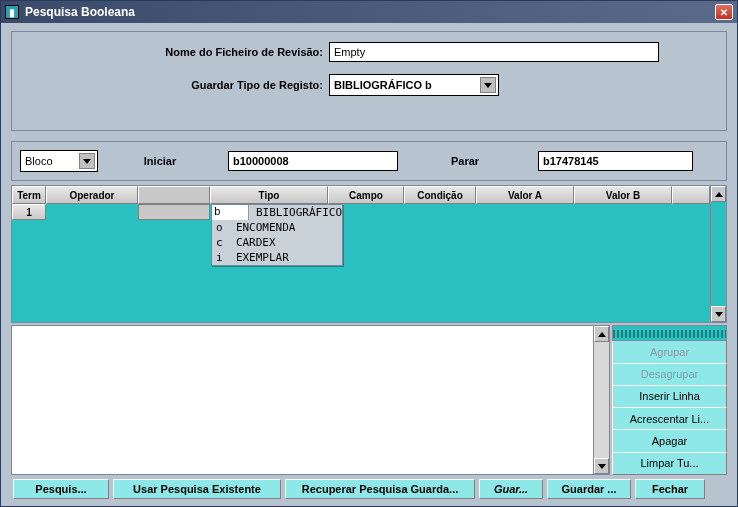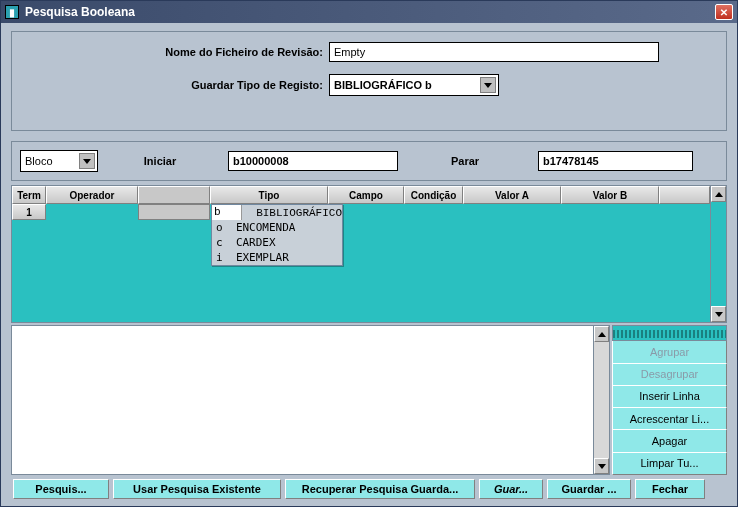--- a/index.html
+++ b/index.html
@@ -137,21 +137,21 @@
     display: flex;
     align-items: center;
     justify-content: center;
     font-size: 10px;
   }
   .w-term { width: 34px; }
   .w-op   { width: 92px; }
   .w-gap  { width: 72px; border: 1px solid #808080; background: #c8c8c8 !important; }
   .w-tipo { width: 118px; }
   .w-campo{ width: 76px; }
-  .w-cond { width: 59px; }
+  .w-cond { width: 72px; }
   .w-va   { width: 98px; }
   .w-vb   { width: 98px; }
   .w-rest { flex: 1; }
 
   .grid-row {
     display: flex;
     height: 16px;
   }
   .grid-row > div {
     font-size: 10px;
@@ -338,21 +338,21 @@
           <div class="w-campo"></div>
           <div class="w-cond"></div>
           <div class="w-va"></div>
           <div class="w-vb"></div>
           <div class="w-rest"></div>
         </div>
 
         <div class="drop-area">
           <div class="input-line">
             <div class="inp">b</div>
-            <div style="padding-left:14px;font-family:Liberation Mono, monospace;">BIBLIOGRÁFICO</div>
+            <div style="padding-left:7px;">BIBLIOGRÁFICO</div>
           </div>
           <div class="opt"><span>o</span>&nbsp;&nbsp;<span>ENCOMENDA</span></div>
           <div class="opt"><span>c</span>&nbsp;&nbsp;<span>CARDEX</span></div>
           <div class="opt"><span>i</span>&nbsp;&nbsp;<span>EXEMPLAR</span></div>
         </div>
       </div>
       <div class="vscroll">
         <div class="up"></div>
         <div class="track"></div>
         <div class="down"></div>

